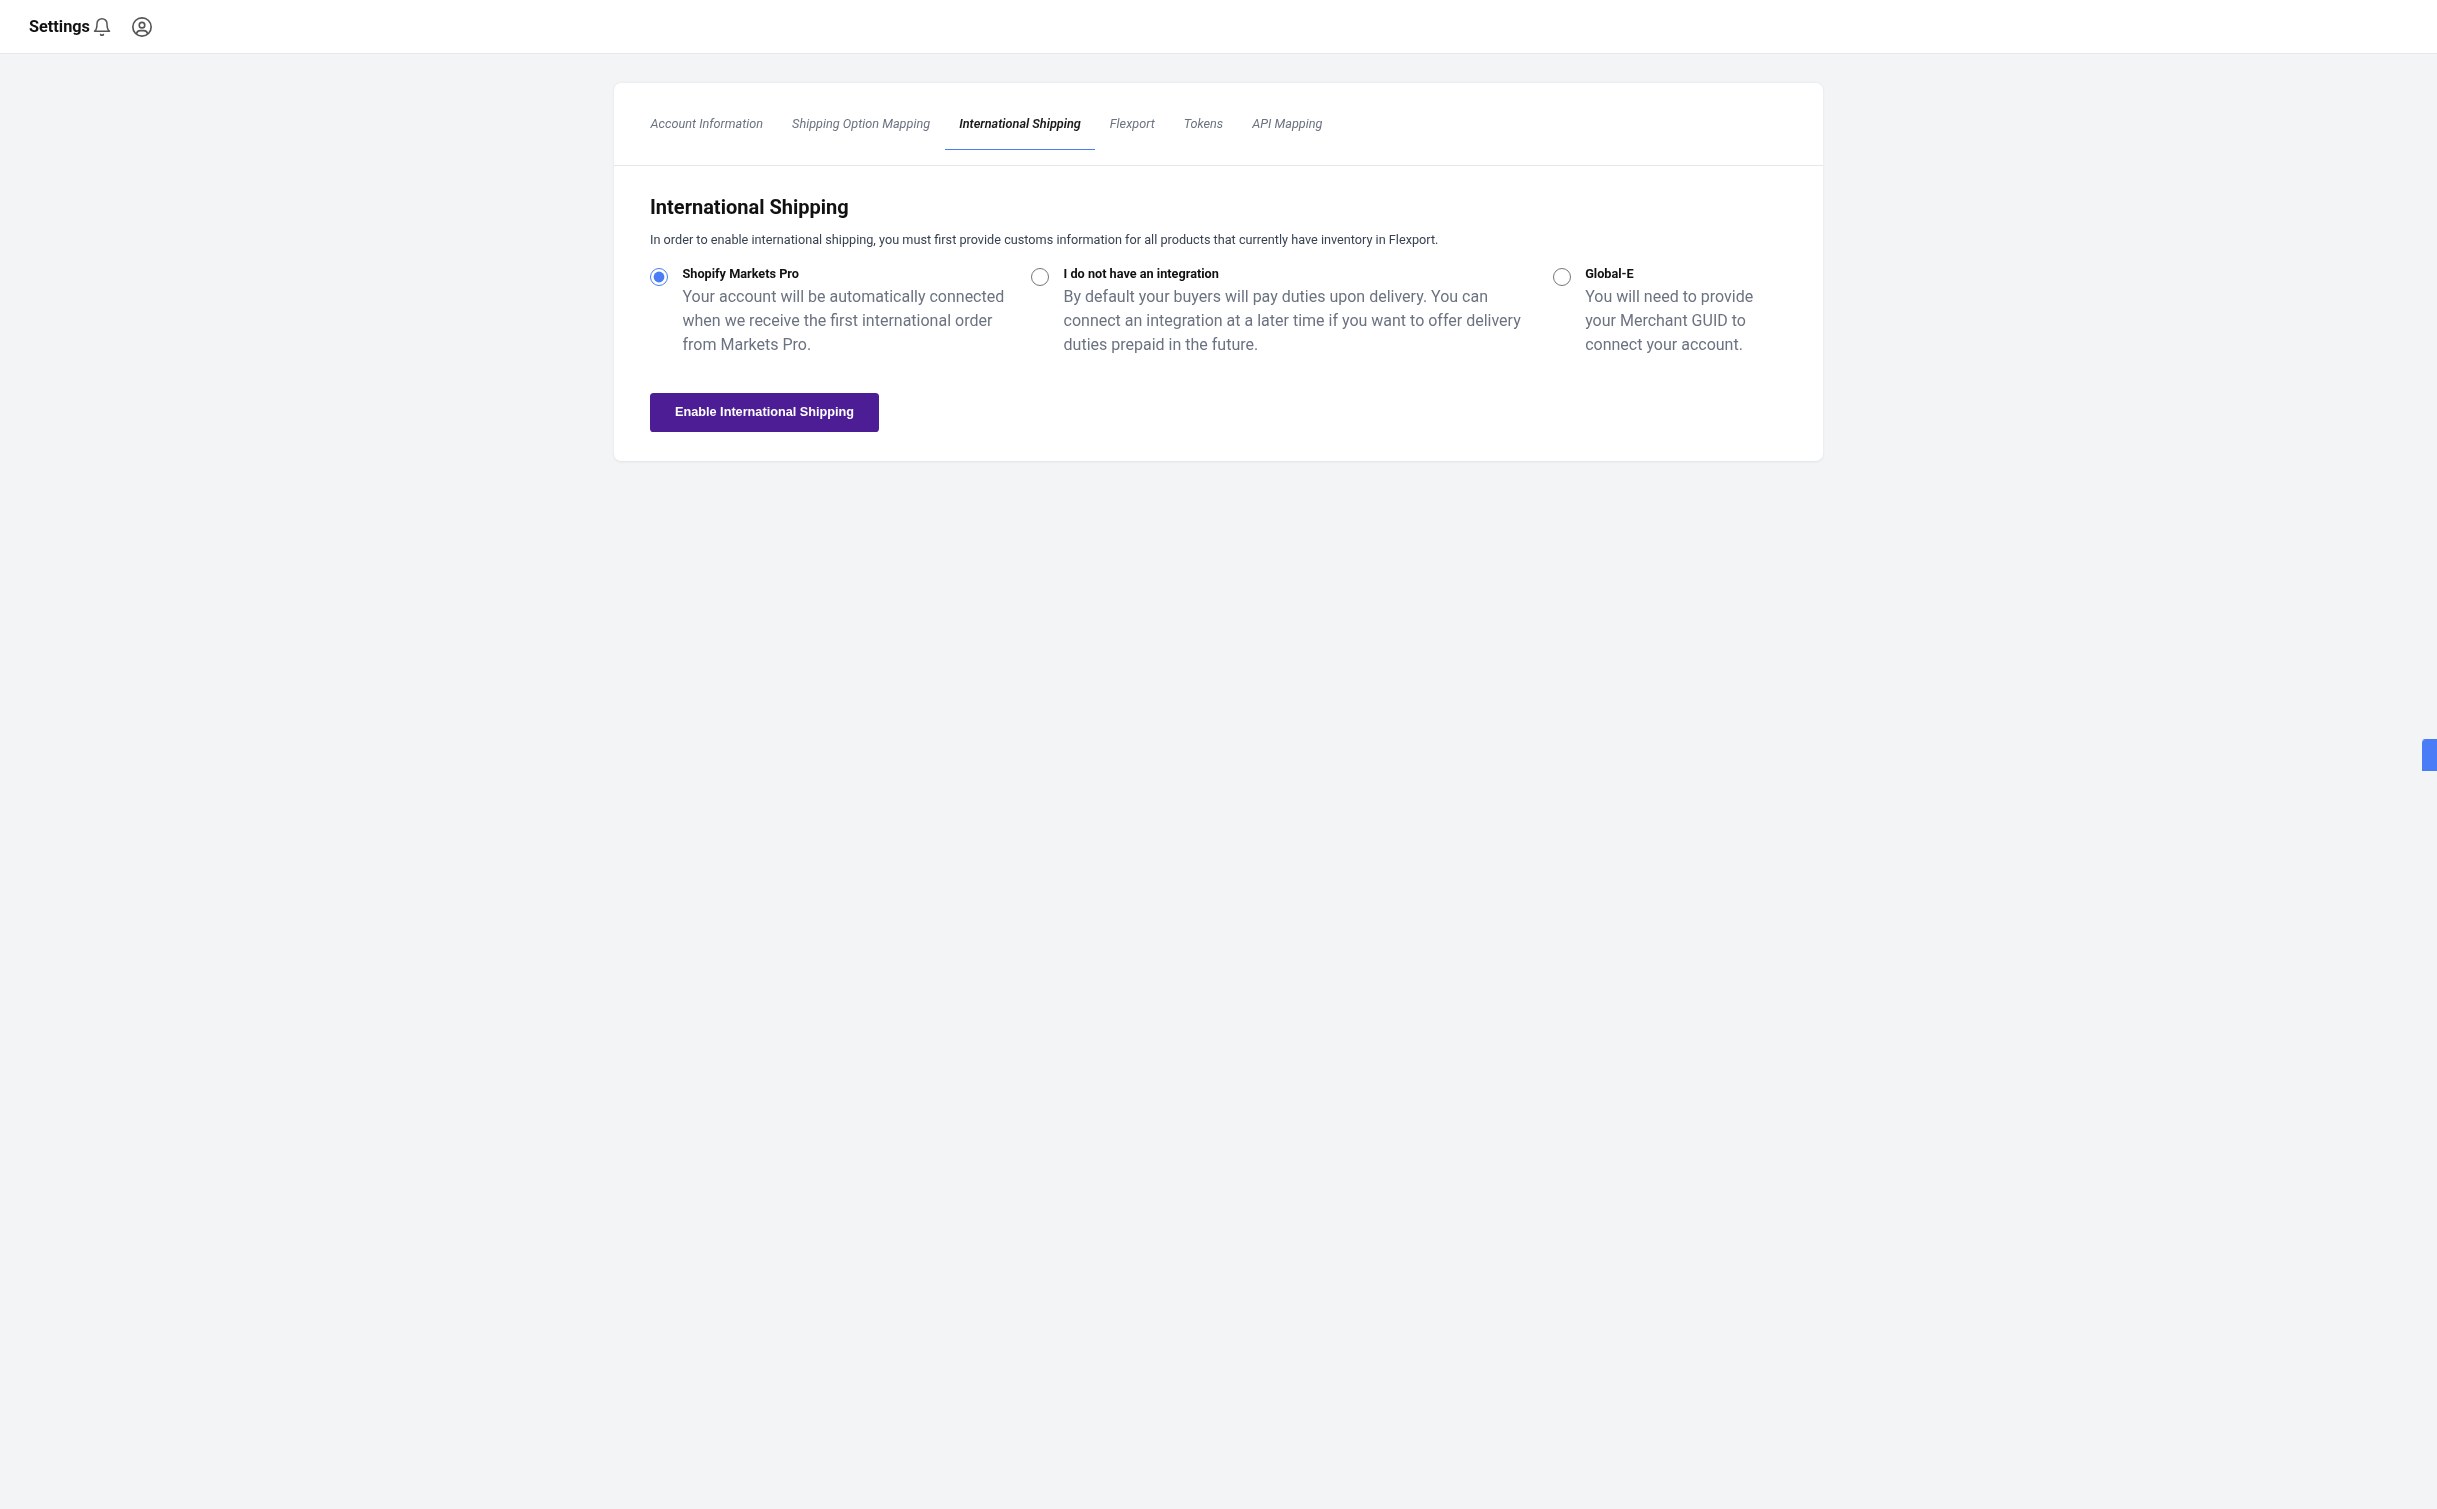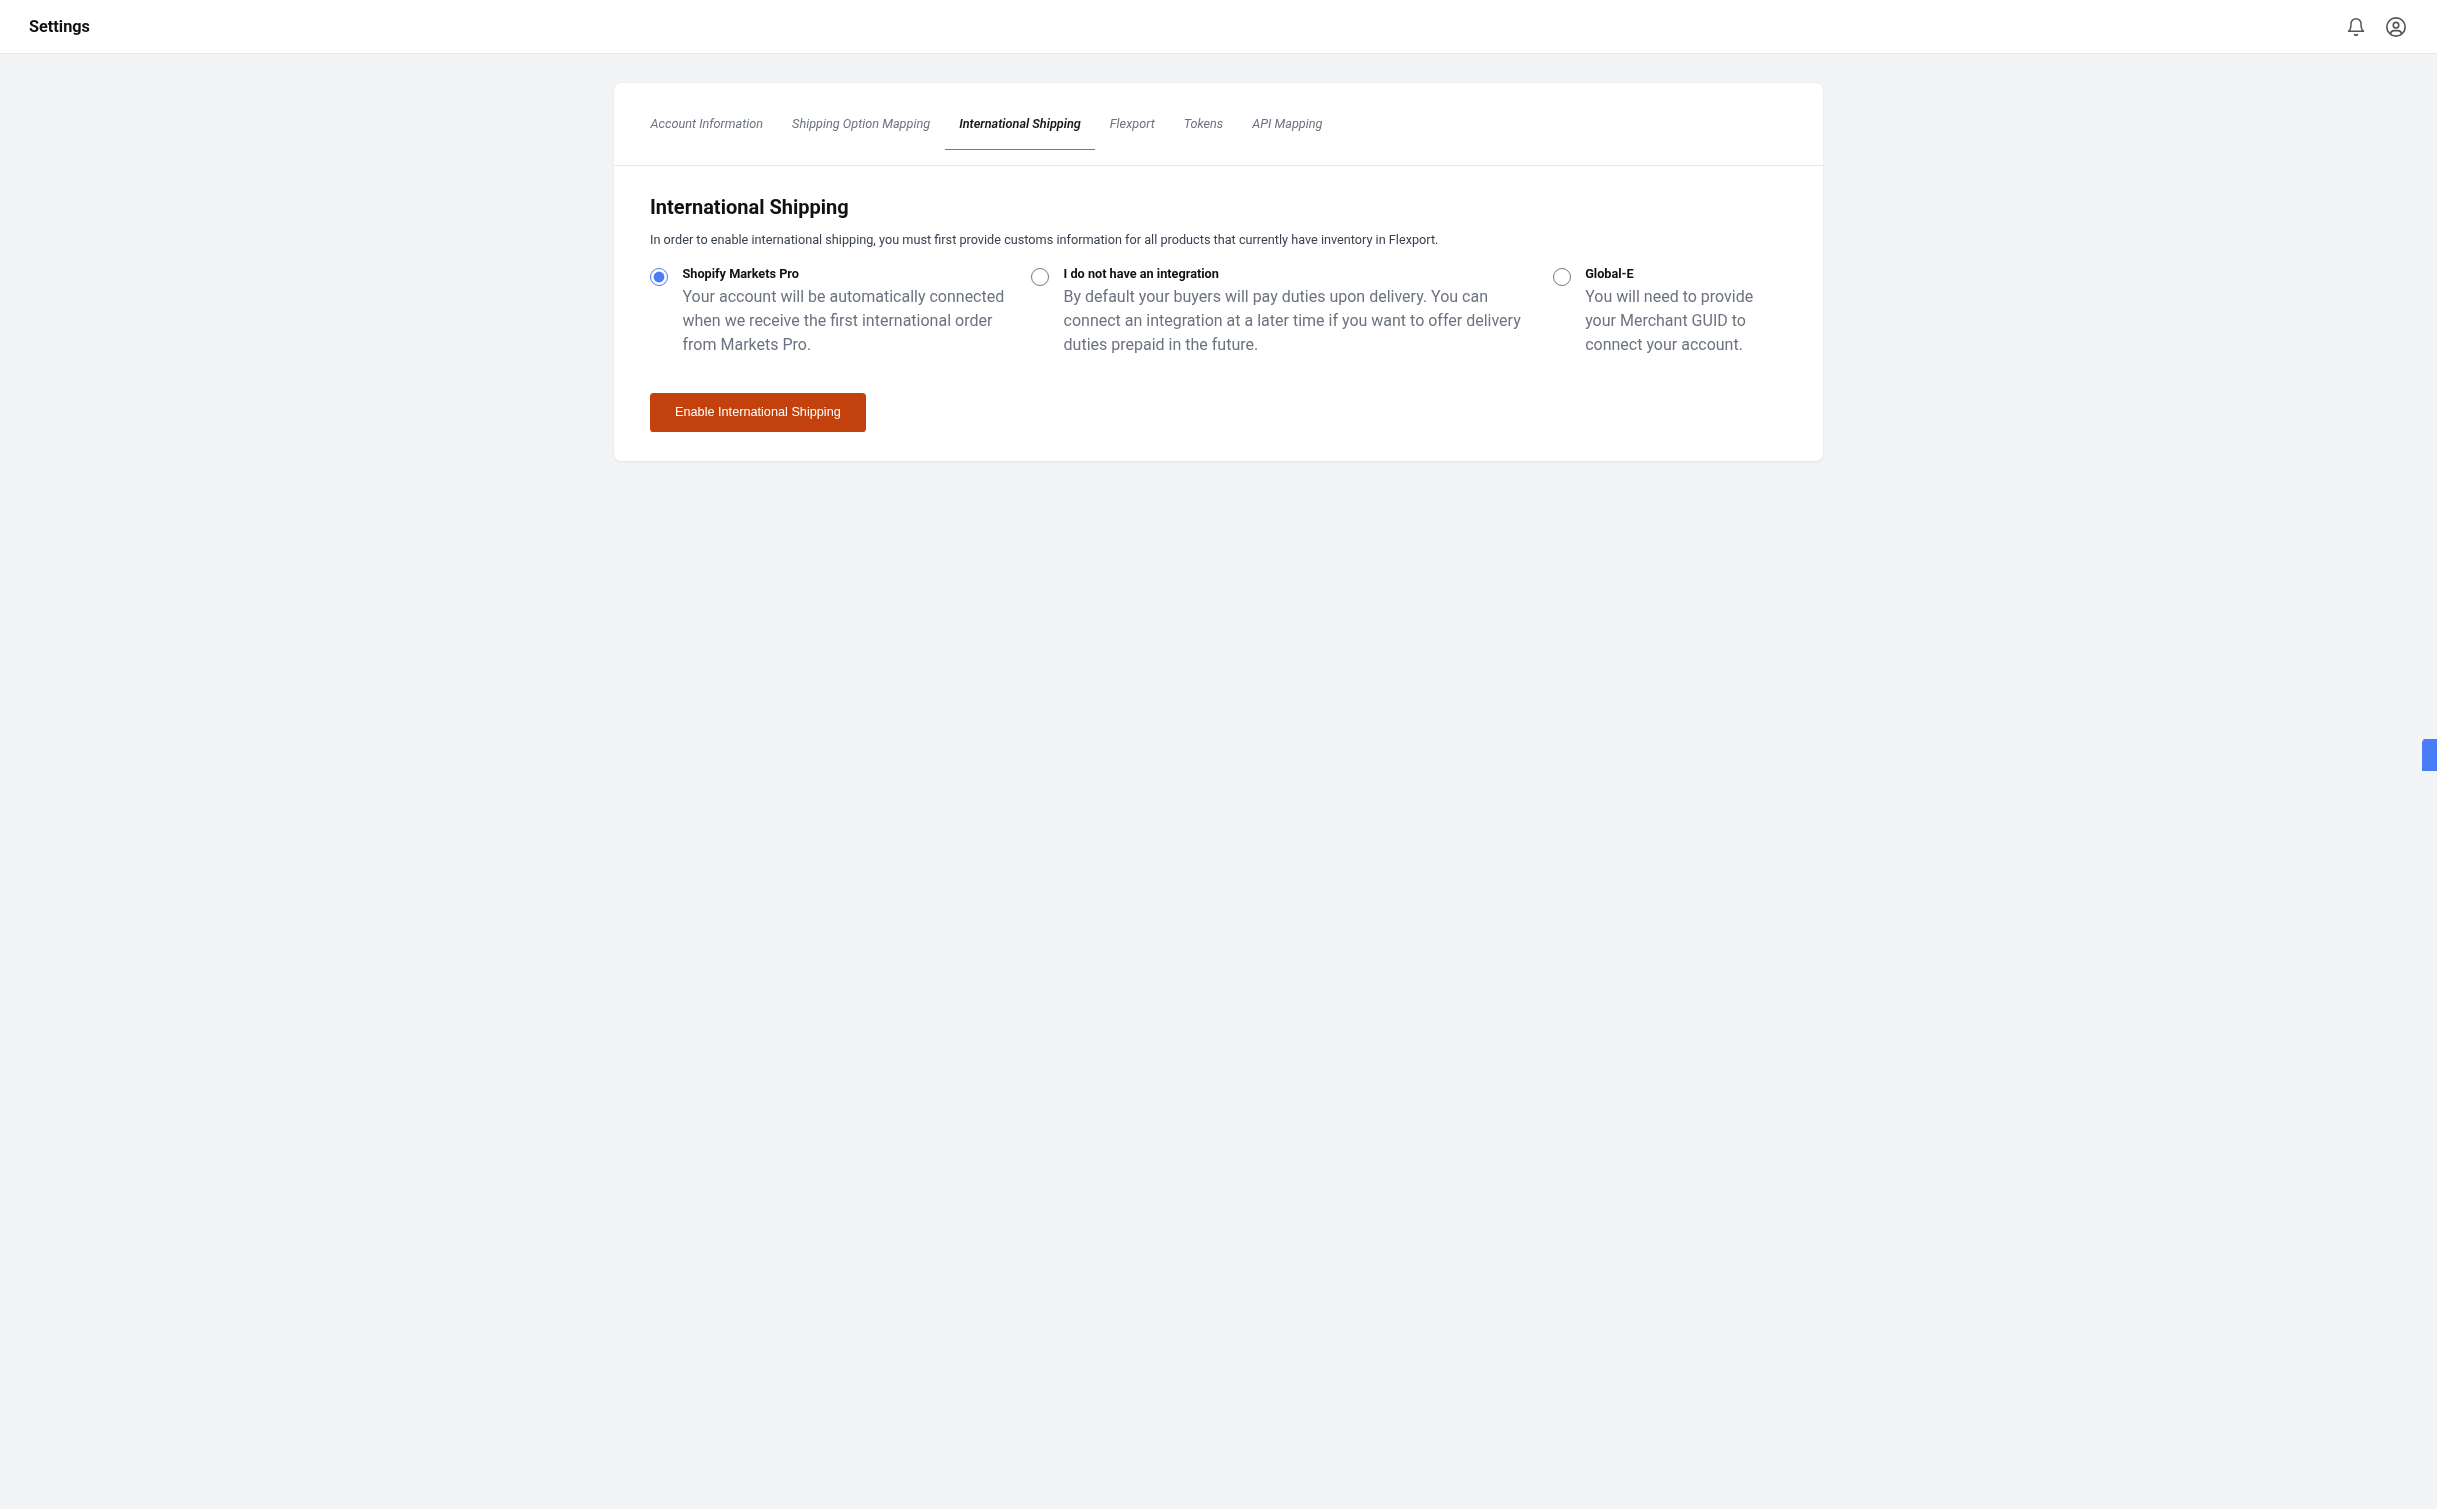--- a/index.html
+++ b/index.html
@@ -14,21 +14,21 @@
       min-height: 100vh;
       color: #333;
     }
 
     
     .header {
       background: #fff;
       border-bottom: 0.9px solid #e5e7eb;
       display: flex;
       align-items: center;
-      justify-content: space-between;
+      justify-content: flex-start;
       padding: 10px 29px;
       height: 54px;
     }
 
     .header-title {
       font-size: 16.3px;
       font-weight: 700;
       color: #111;
     }
 
@@ -143,27 +143,27 @@
     }
 
     .radio-label-desc {
       font-size: 16px;
       color: #6b7280;
       line-height: 1.5;
     }
 
     
     .btn-primary {
-      background-color: #c2410c;
+      background-color: #4c1d95;
       color: #fff;
       border: none;
       border-radius: 3.6px;
       padding: 12.7px 25px;
       font-size: 12.7px;
-      font-weight: 400;
+      font-weight: 700;
       cursor: pointer;
       display: inline-block;
     }
 
     
     .help-center-tab {
       position: fixed;
       right: 0;
       top: 50%;
       transform: translateY(-50%) rotate(90deg) translateX(50%);

